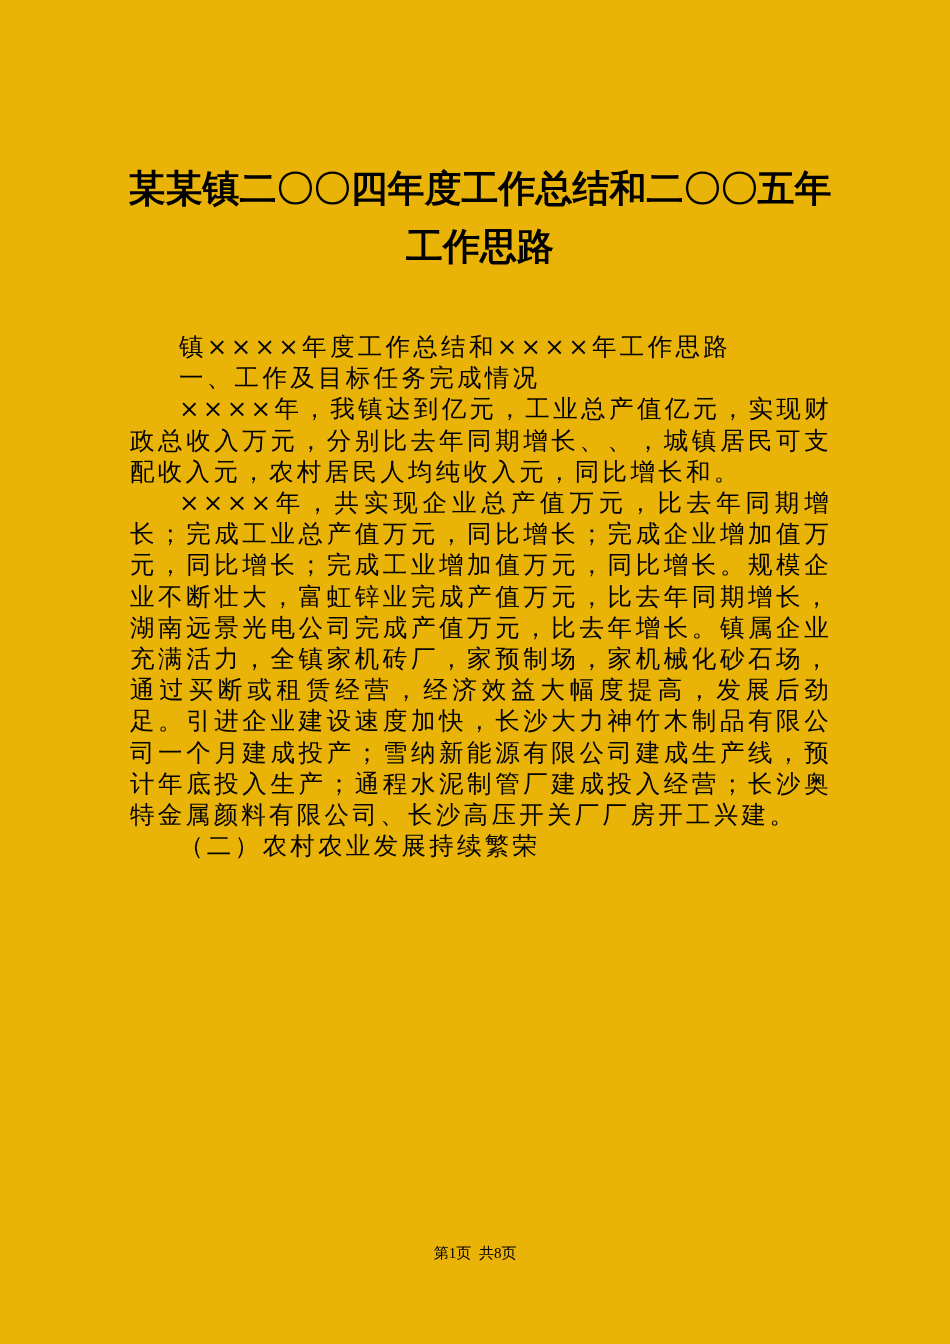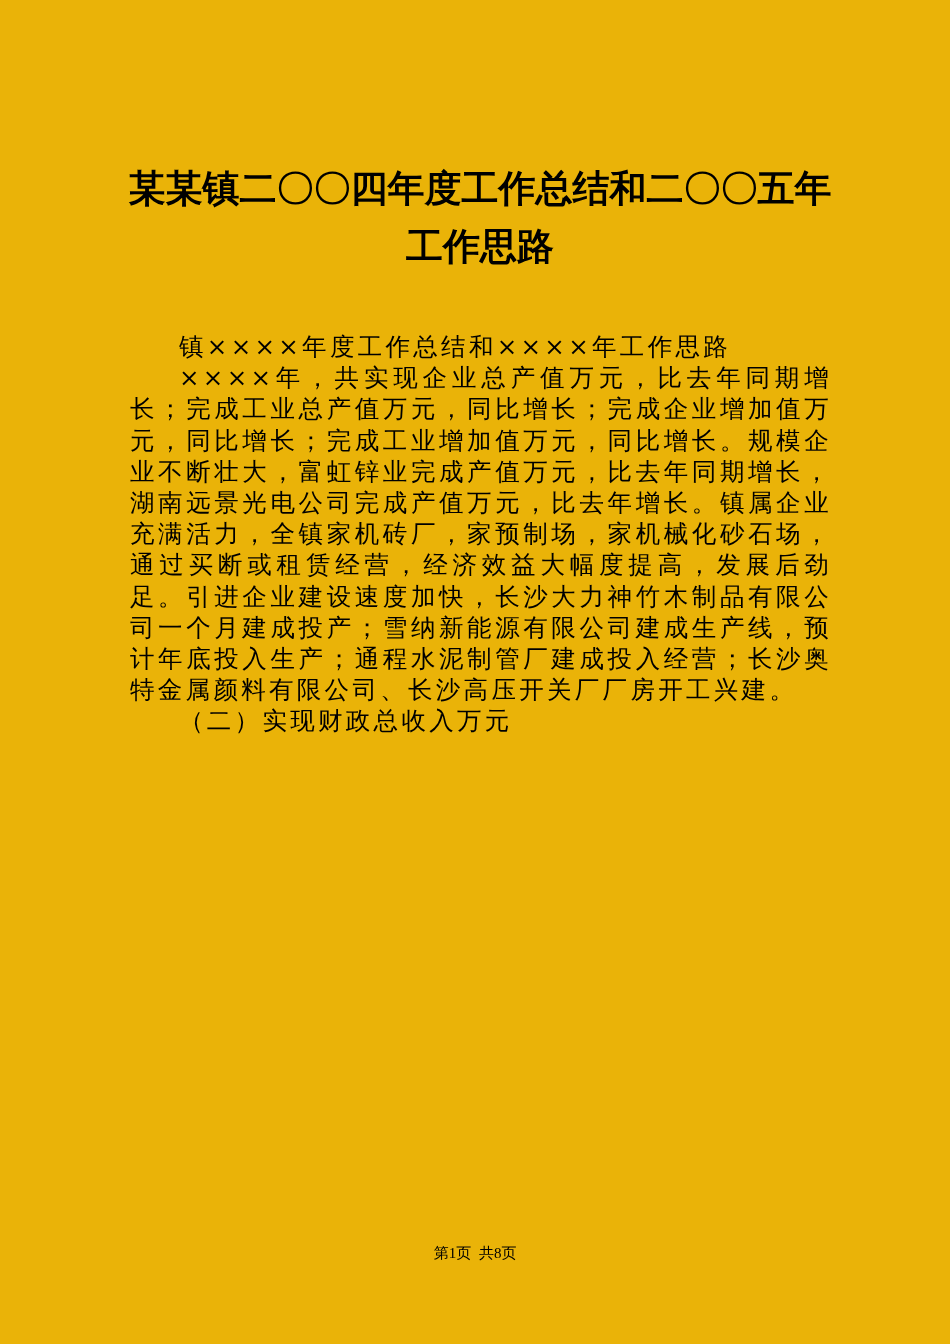--- a/index.html
+++ b/index.html
@@ -72,21 +72,23 @@
     }
   </style>
 </head>
 <body>
 
 <div class="page">
   <h1 class="title">某某镇二〇〇四年度工作总结和二〇〇五年工作思路</h1>
 
   <div class="body-text">
     <p>镇××××年度工作总结和××××年工作思路</p>
+    <p class="heading">一、工作及目标任务完成情况</p>
+    <p>××××年，我镇达到亿元，工业总产值亿元，实现财政总收入万元，分别比去年同期增长、、，城镇居民可支配收入元，农村居民人均纯收入元，同比增长和。</p>
     <p>××××年，共实现企业总产值万元，比去年同期增长；完成工业总产值万元，同比增长；完成企业增加值万元，同比增长；完成工业增加值万元，同比增长。规模企业不断壮大，富虹锌业完成产值万元，比去年同期增长，湖南远景光电公司完成产值万元，比去年增长。镇属企业充满活力，全镇家机砖厂，家预制场，家机械化砂石场，通过买断或租赁经营，经济效益大幅度提高，发展后劲足。引进企业建设速度加快，长沙大力神竹木制品有限公司一个月建成投产；雪纳新能源有限公司建成生产线，预计年底投入生产；通程水泥制管厂建成投入经营；长沙奥特金属颜料有限公司、长沙高压开关厂厂房开工兴建。</p>
-    <p class="heading">（二）实现财政总收入万元</p>
+    <p class="heading">（二）农村农业发展持续繁荣</p>
   </div>
 
   <div class="footer">
     <span>第1页</span>
     <span>共8页</span>
   </div>
 </div>
 
 </body></html>

